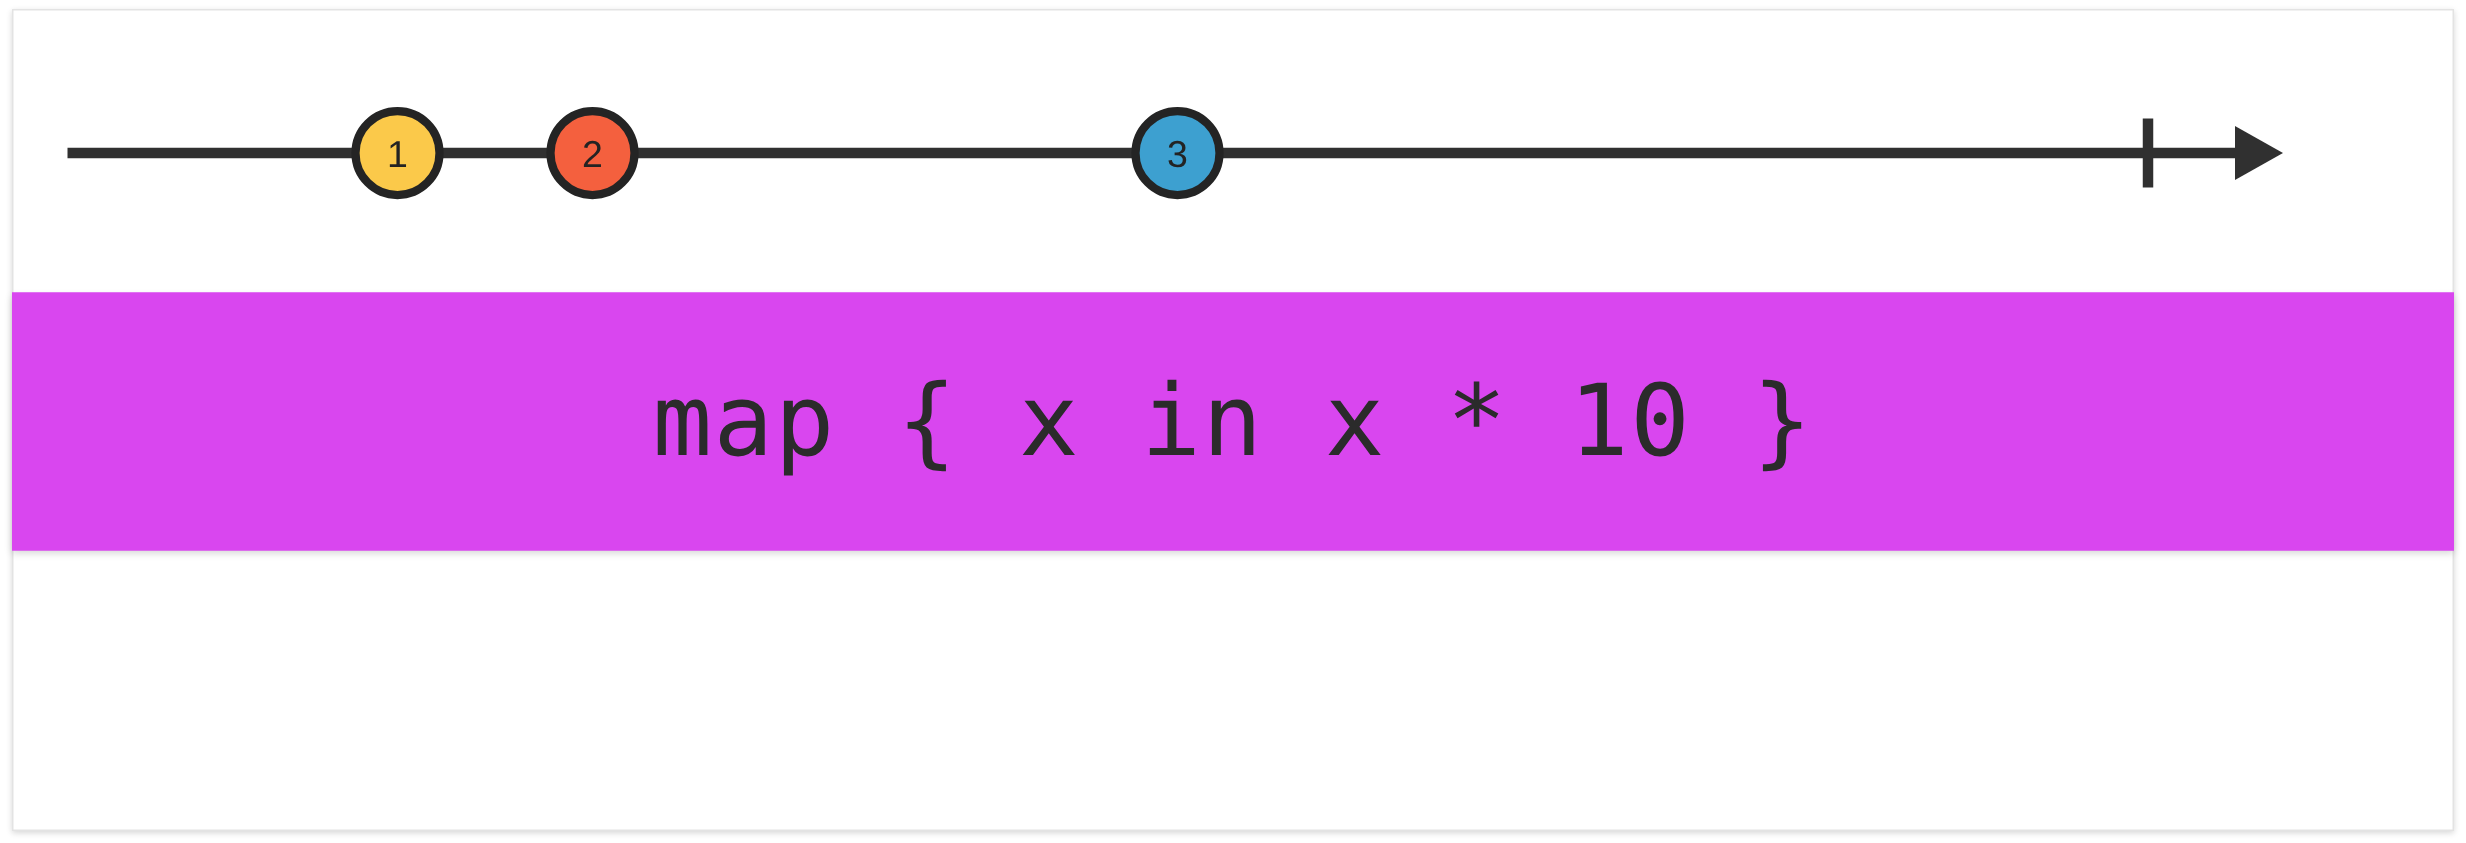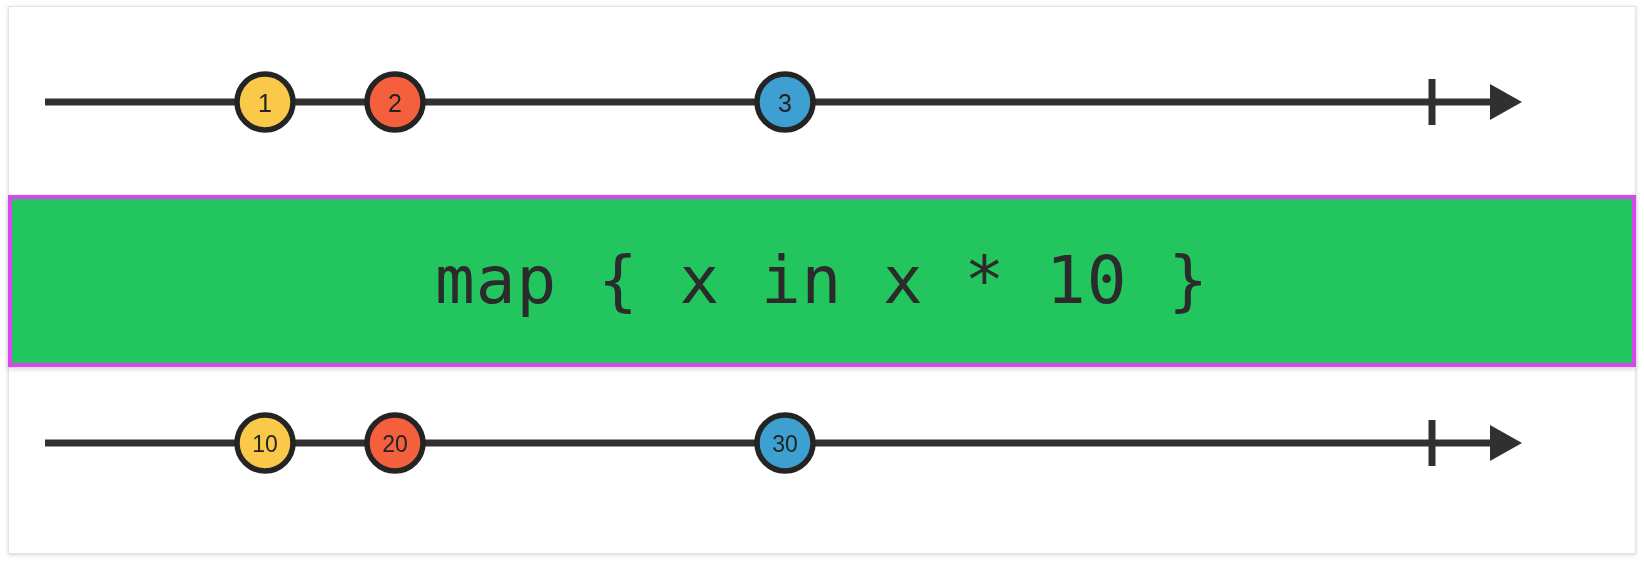--- a/index.html
+++ b/index.html
@@ -73,22 +73,22 @@
   }
   .node-label.wide { font-size: 23px; }
 
   
   .transform-card {
     position: absolute;
     left: 8px;
     top: 195px;
     width: 1628px;
     height: 172px;
-    background: #22c55e;
-    border: 4px solid #d946ef;
+    background: #d946ef;
+    border: 7px solid #d946ef;
     box-shadow: 0 2px 5px rgba(0,0,0,0.17);
     box-sizing: border-box;
     display: flex;
     align-items: center;
     justify-content: center;
   }
   .transform-expression {
     font-family: "DejaVu Sans Mono", monospace;
     font-size: 66px;
     color: #2b2b2b;
@@ -128,39 +128,14 @@
         <circle class="node-circle" cx="785" cy="96" r="28" fill="#3DA0D0"></circle>
         <text class="node-label" x="785" y="97">3</text>
       </g>
     </svg>
   </div>
 
   <div class="transform-card">
     <div class="transform-expression">map { x in x * 10 }</div>
   </div>
 
-  <div class="numberline-row bottom">
-    <svg class="numberline-svg" width="1644" height="190" viewBox="0 0 1644 190">
-
-      <line class="axis-line" x1="45" y1="90" x2="1508" y2="90"></line>
-
-      <line class="axis-tick" x1="1432" y1="67" x2="1432" y2="113"></line>
-
-      <polygon class="axis-arrowhead" points="1490,72 1522,90 1490,108"></polygon>
-
-      <g>
-        <circle class="node-circle" cx="265" cy="90" r="28" fill="#FBC94A"></circle>
-        <text class="node-label wide" x="265" y="91">10</text>
-      </g>
-
-      <g>
-        <circle class="node-circle" cx="395" cy="90" r="28" fill="#F4603E"></circle>
-        <text class="node-label wide" x="395" y="91">20</text>
-      </g>
-
-      <g>
-        <circle class="node-circle" cx="785" cy="90" r="28" fill="#3DA0D0"></circle>
-        <text class="node-label wide" x="785" y="91">30</text>
-      </g>
-    </svg>
-  </div>
 
 </div>
 
 </body></html>

